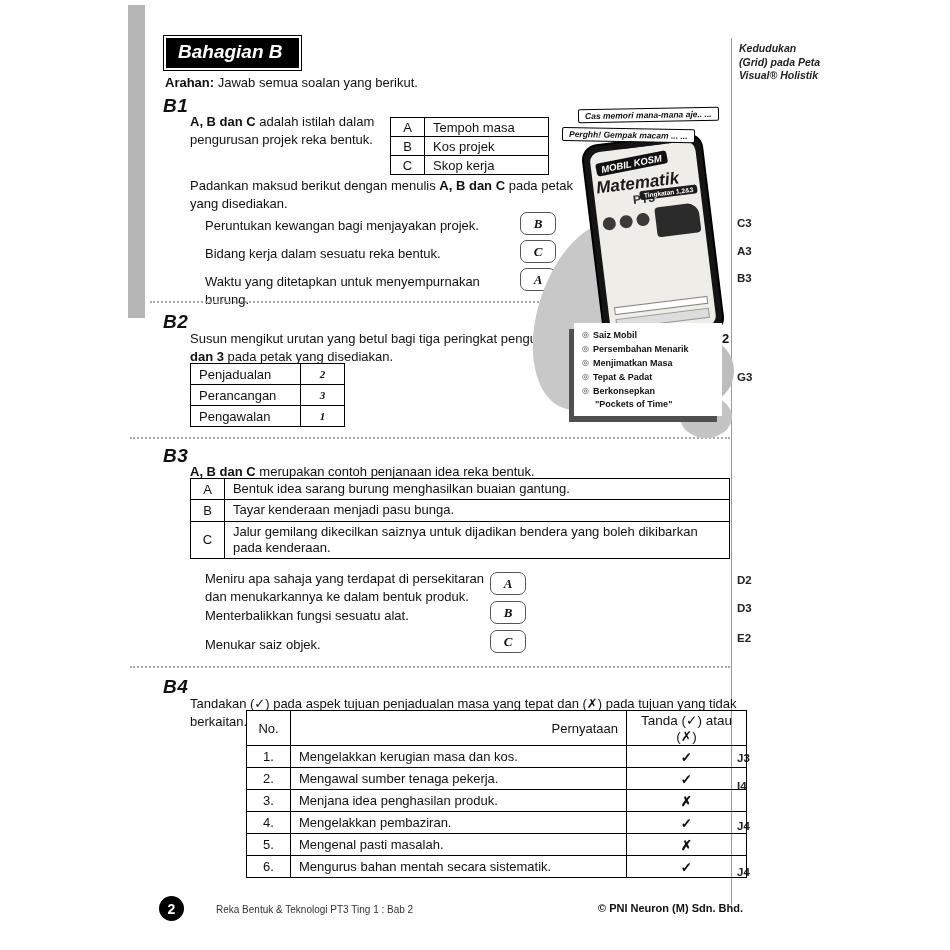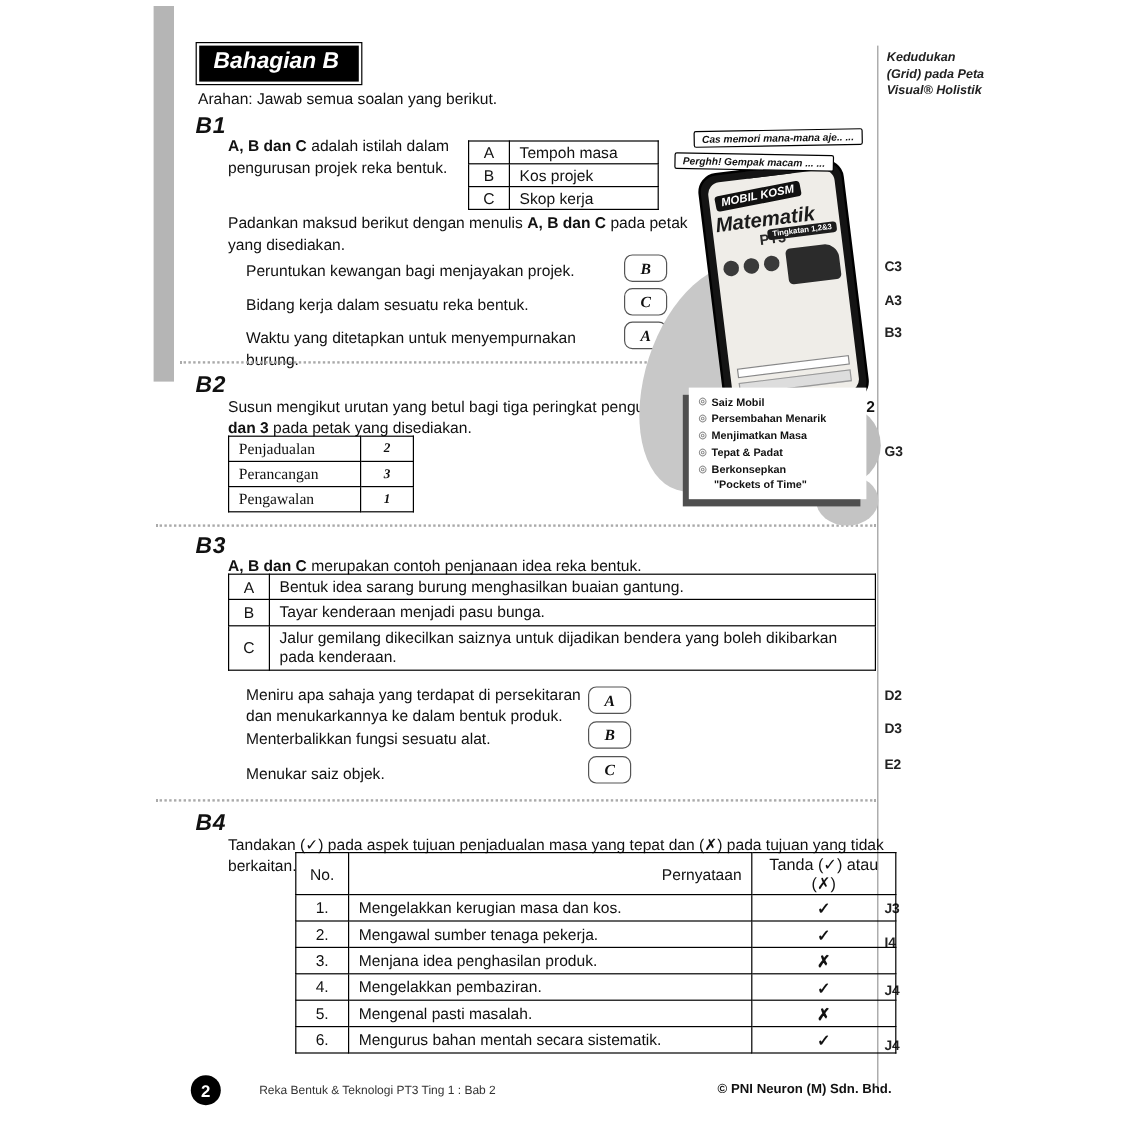--- a/index.html
+++ b/index.html
@@ -18,37 +18,37 @@
   .margin-note { left:739px; top:42px; width:82px; font-size:10.5px; font-weight:bold; font-style:italic; line-height:1.3; color:#222; }
   .grid-code { left:737px; width:40px; font-size:11.5px; font-weight:bold; color:#222; }
 
   
   .header-box {
     left:166px; top:38px; display:inline-block; background:#000; color:#fff;
     font-size:19px; font-weight:bold; font-style:italic; padding:3px 16px 5px 12px;
     box-shadow:0 0 0 2px #fff, 0 0 0 3px #000;
   }
   .arahan { left:165px; top:75px; font-size:13px; }
-  .arahan b { font-weight:normal; }
+  .arahan b { font-weight:bold; }
 
   .sec-label { font-size:19px; font-weight:bold; font-style:italic; letter-spacing:.5px; }
   .body-txt { font-size:13px; line-height:1.35; }
   .bold-inline { font-weight:bold; }
 
   
   table { border-collapse:collapse; }
   td, th { border:1px solid #000; font-size:13px; padding:1px 8px; }
   .keycell { text-align:center; width:34px; padding:1px 4px; }
 
   .b1-table { left:390px; top:117px; }
   .b1-table td { height:19px; }
   .b1-table .valcell { width:124px; }
 
   .b2-table { left:190px; top:363px; }
-  .b2-table td { height:21px;font-family:Liberation Serif, serif; }
+  .b2-table td { height:21px; }
   .b2-table .term { width:110px; }
   .b2-table .ans { width:44px; text-align:center; font-family:"Liberation Serif", serif; font-style:italic; font-weight:bold; font-size:11px; }
 
   .b3-table { left:190px; top:478px; width:540px; }
   .b3-table .valcell { width:506px; line-height:1.25; padding:2px 8px; }
 
   .b4-table { left:215px; top:710px;margin-left:31px; }
   .b4-table th { font-weight:normal; font-size:13px; height:21px; text-align:right; }
   .b4-table td { height:22px; font-size:13px; }
   .b4-table .no { width:44px; text-align:center; }

